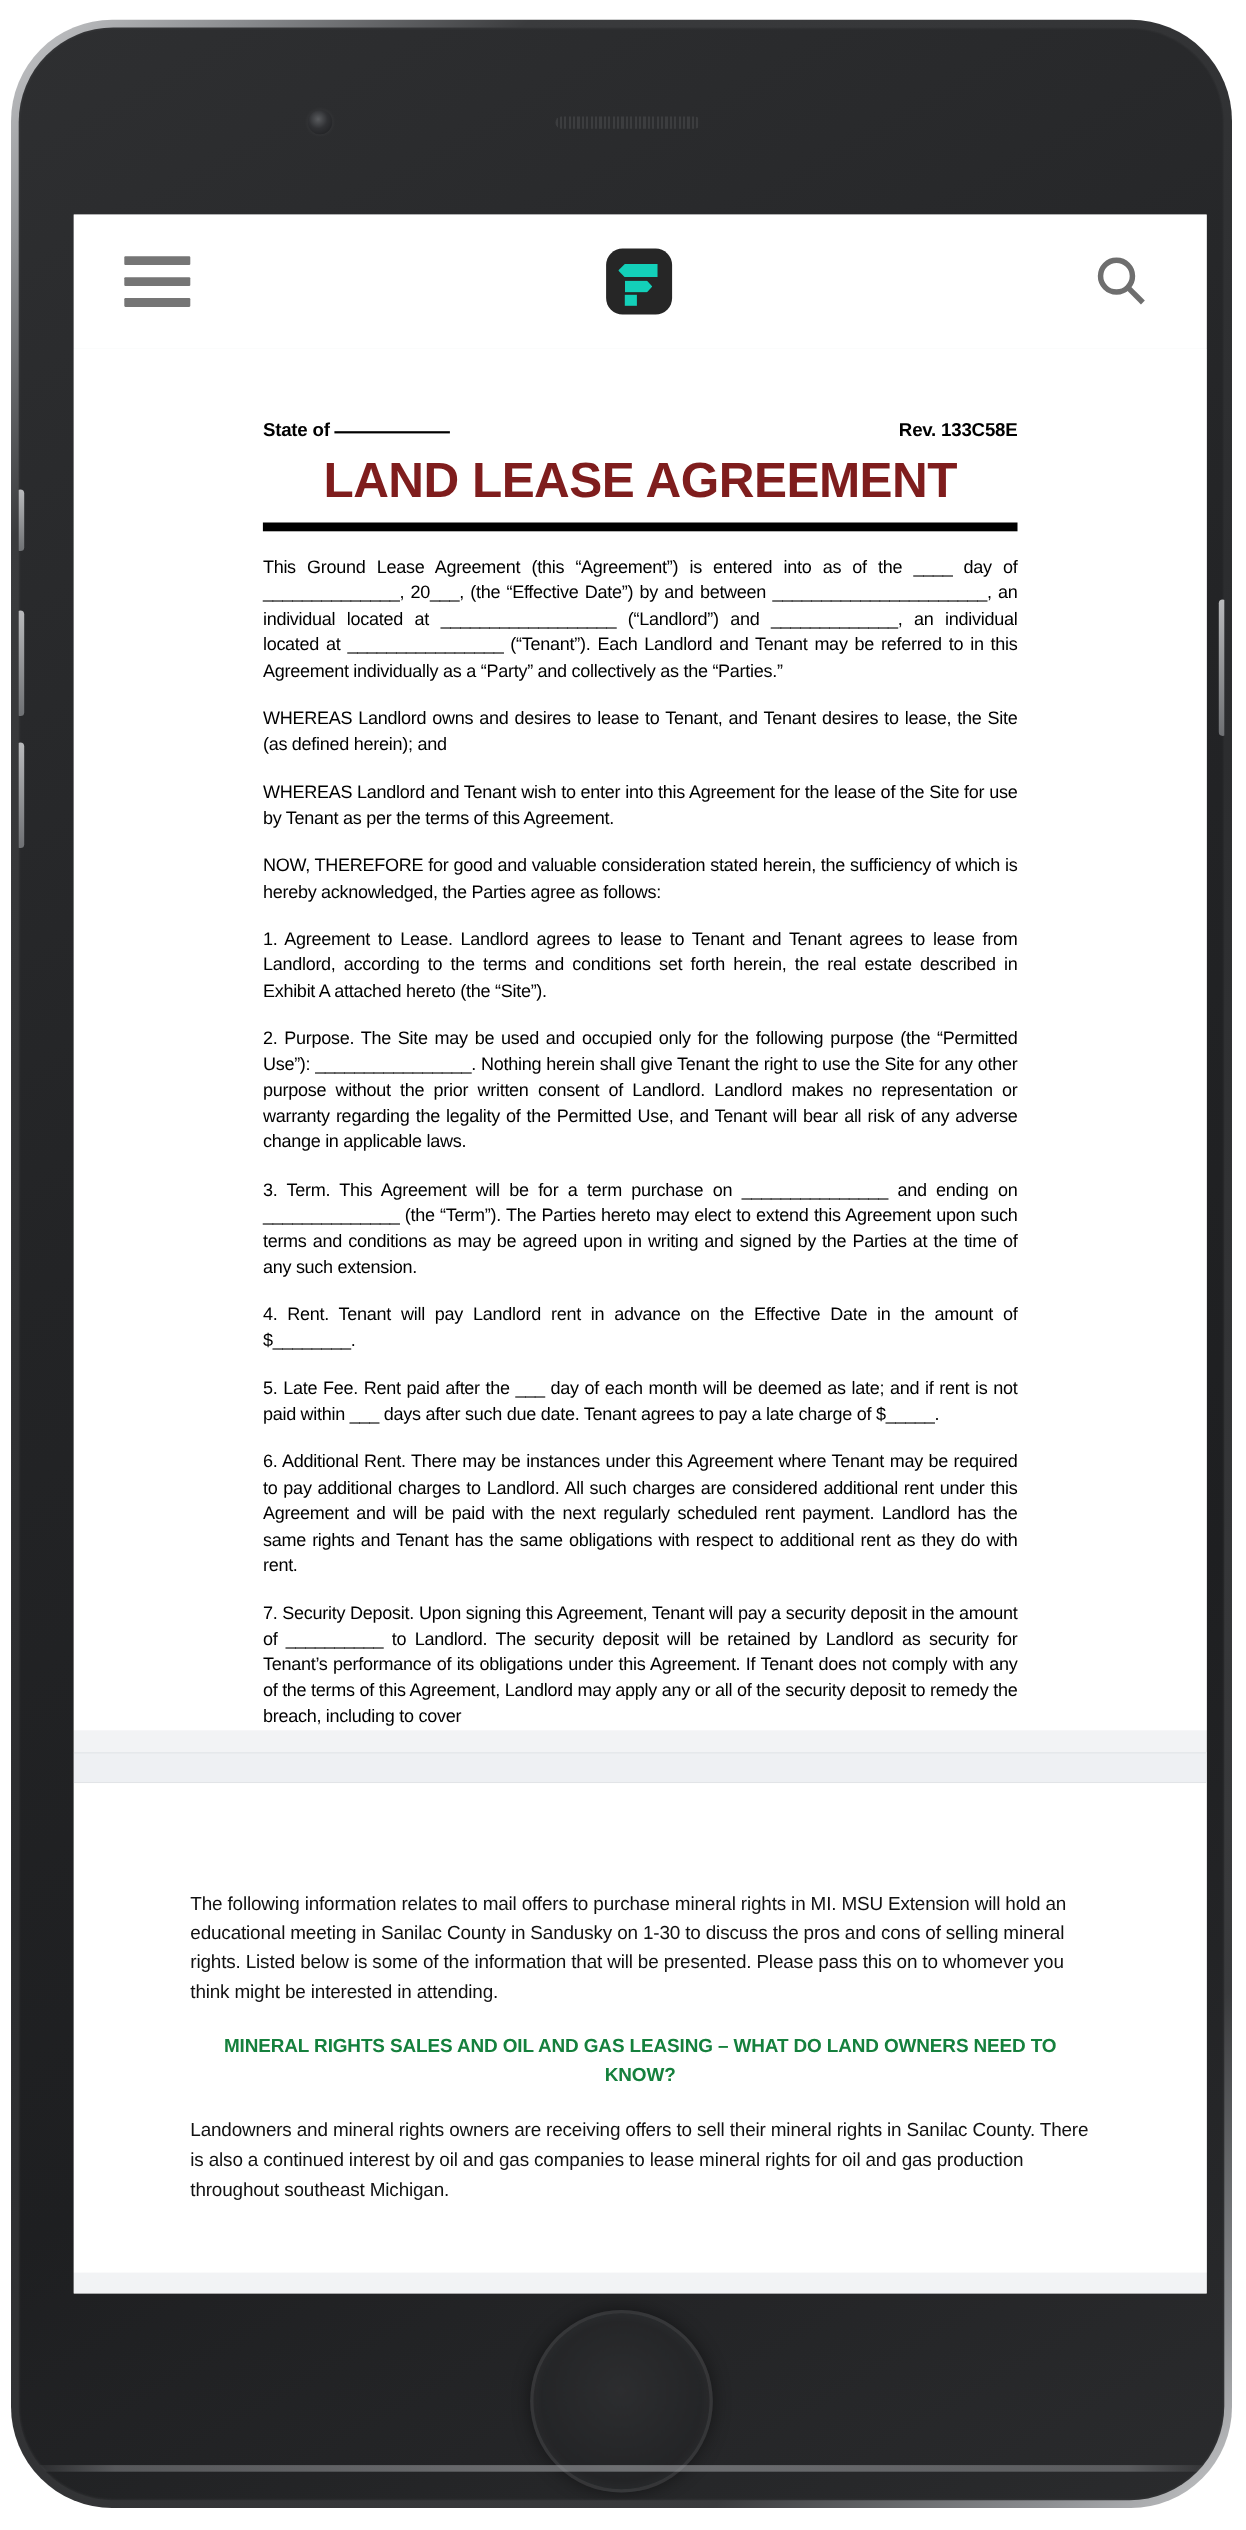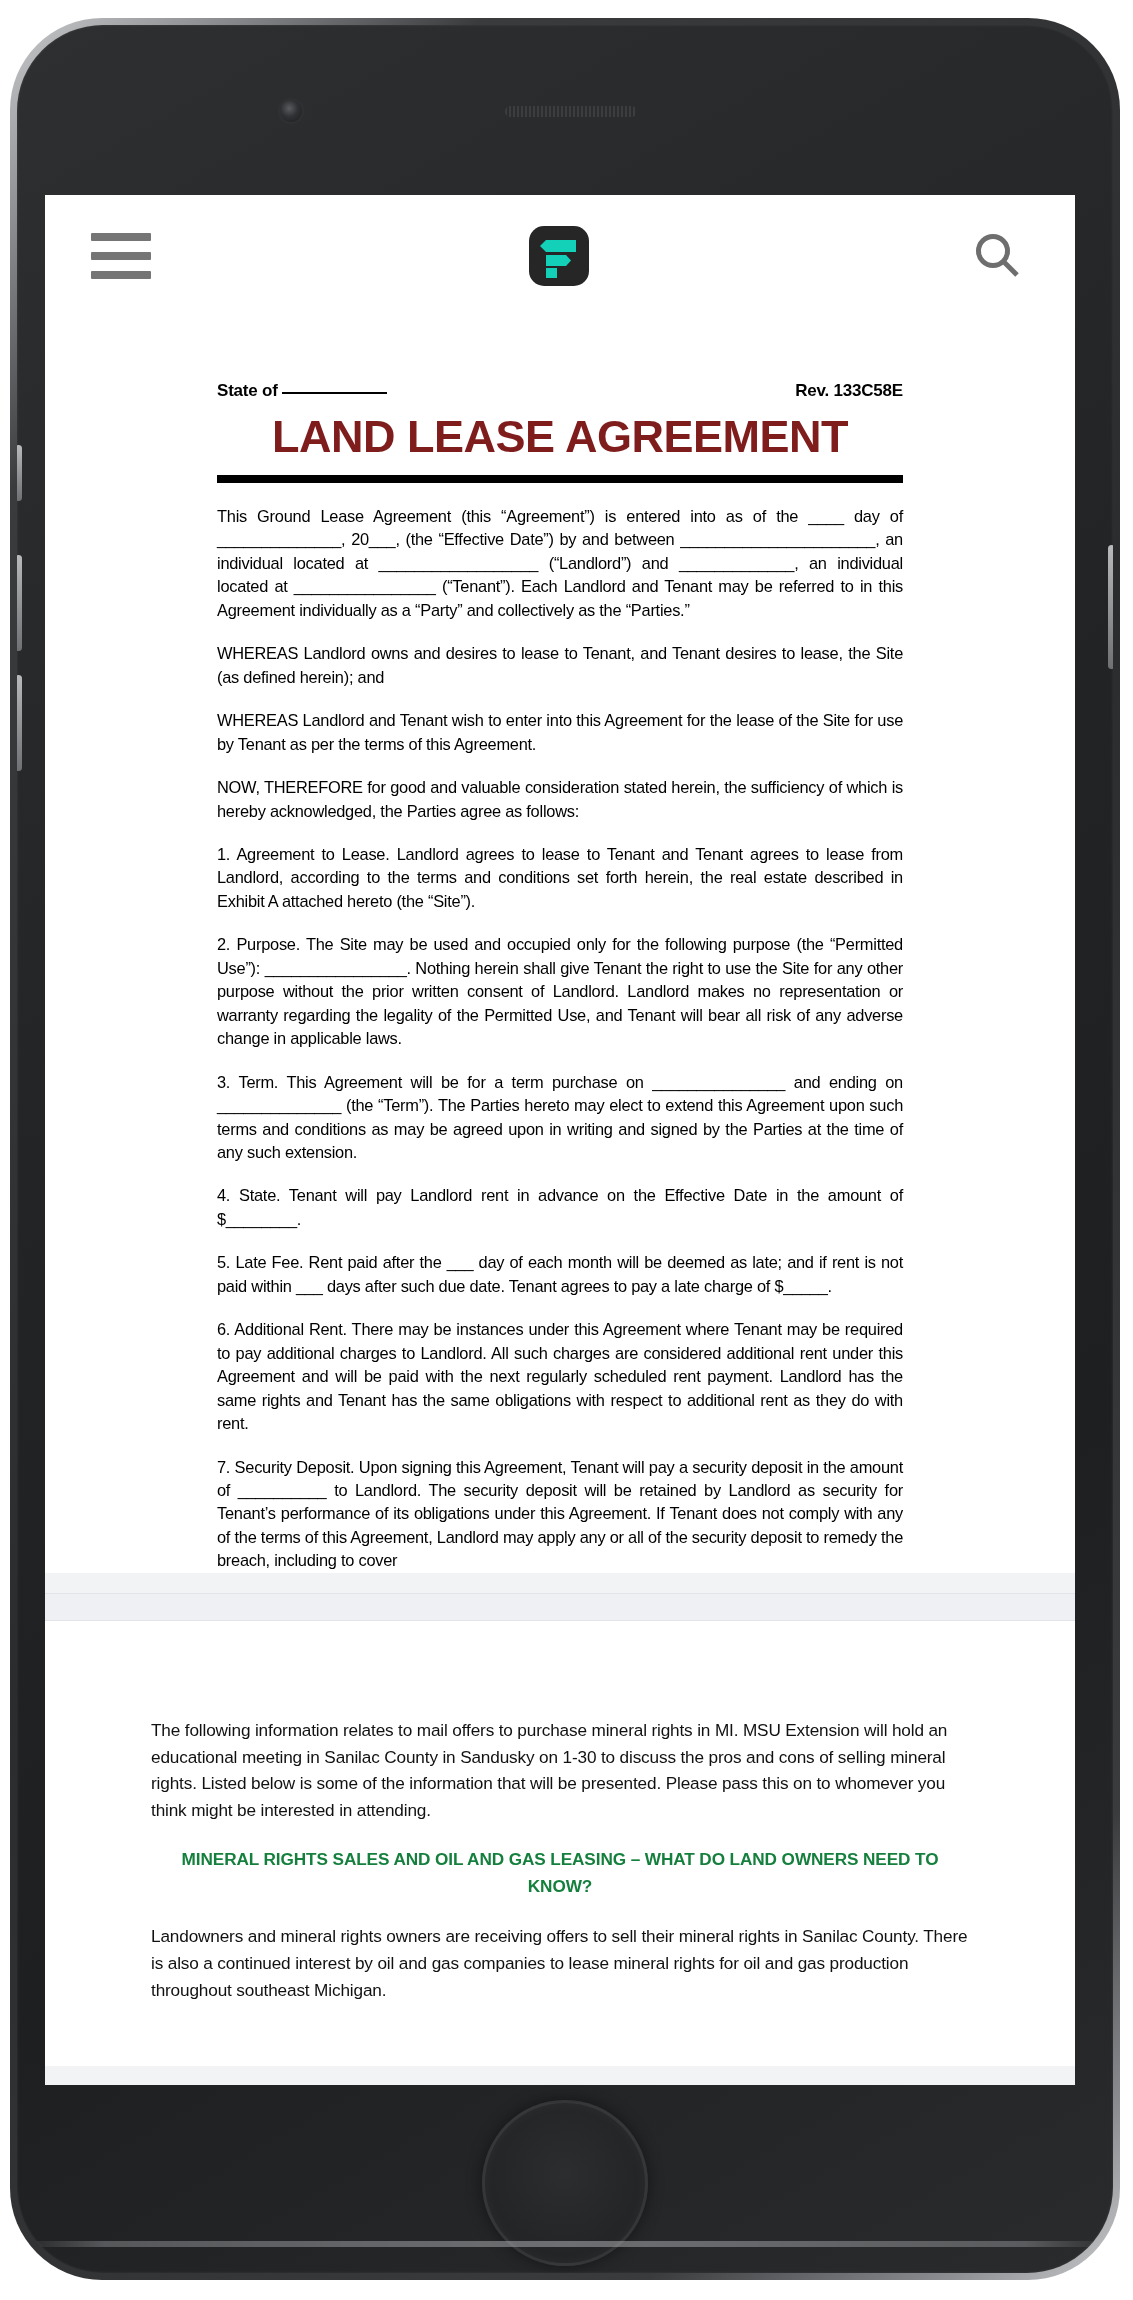--- a/index.html
+++ b/index.html
@@ -60,21 +60,21 @@
     width: 22px;
     height: 22px;
     border-radius: 50%;
     background: radial-gradient(circle at 42% 38%, #5a5c5f 0%, #303134 45%, #1b1c1e 100%);
     box-shadow: 0 0 5px rgba(255,255,255,0.07);
   }
 
   
   .screen {
     position: absolute;
-    left: 28px;
+    left: 50px;
     top: 170px;
     width: 1030px;
     height: 1890px;
     background: #ffffff;
     overflow: hidden;
   }
 
   
   .home-button {
     position: absolute;
@@ -327,21 +327,21 @@
                 <p><b>WHEREAS</b><span> Landlord and Tenant wish to enter into this Agreement for the lease of the Site for use by Tenant as per the terms of this Agreement.</span></p>
 
                 <p><b>NOW, THEREFORE</b><span> for good and valuable consideration stated herein, the sufficiency of which is hereby acknowledged, the Parties agree as follows:</span></p>
 
                 <p><span>1.</span> <b>Agreement to Lease.</b><span> Landlord agrees to lease to Tenant and Tenant agrees to lease from Landlord, according to the terms and conditions set forth herein, the real estate described in Exhibit A attached hereto (the “Site”).</span></p>
 
                 <p><span>2.</span> <b>Purpose.</b><span> The Site may be used and occupied only for the following purpose (the “Permitted Use”): ________________. Nothing herein shall give Tenant the right to use the Site for any other purpose without the prior written consent of Landlord. Landlord makes no representation or warranty regarding the legality of the Permitted Use, and Tenant will bear all risk of any adverse change in applicable laws.</span></p>
 
                 <p><span>3.</span> <b>Term.</b><span> This Agreement will be for a term purchase on _______________ and ending on ______________ (the “Term”). The Parties hereto may elect to extend this Agreement upon such terms and conditions as may be agreed upon in writing and signed by the Parties at the time of any such extension.</span></p>
 
-                <p><span>4.</span> <b>State.</b><span>  Tenant will pay Landlord rent in advance on the Effective Date in the amount of $________.</span></p>
+                <p><span>4.</span> <b>Rent.</b><span>  Tenant will pay Landlord rent in advance on the Effective Date in the amount of $________.</span></p>
 
                 <p><span>5.</span> <b>Late Fee.</b><span> Rent paid after the ___ day of each month will be deemed as late; and if rent is not paid within ___ days after such due date. Tenant agrees to pay a late charge of $_____.</span></p>
 
                 <p><span>6.</span> <b>Additional Rent.</b><span> There may be instances under this Agreement where Tenant may be required to pay additional charges to Landlord. All such charges are considered additional rent under this Agreement and will be paid with the next regularly scheduled rent payment.  Landlord has the same rights and Tenant has the same obligations with respect to additional rent as they do with rent.</span></p>
 
                 <p><span>7.</span> <b>Security Deposit.</b><span> Upon signing this Agreement, Tenant will pay a security deposit in the amount of __________ to Landlord. The security deposit will be retained by Landlord as security for Tenant’s performance of its obligations under this Agreement. If Tenant does not comply with any of the terms of this Agreement, Landlord may apply any or all of the security deposit to remedy the breach, including to cover</span></p>
 
               </div>
             </div>
           </div>

